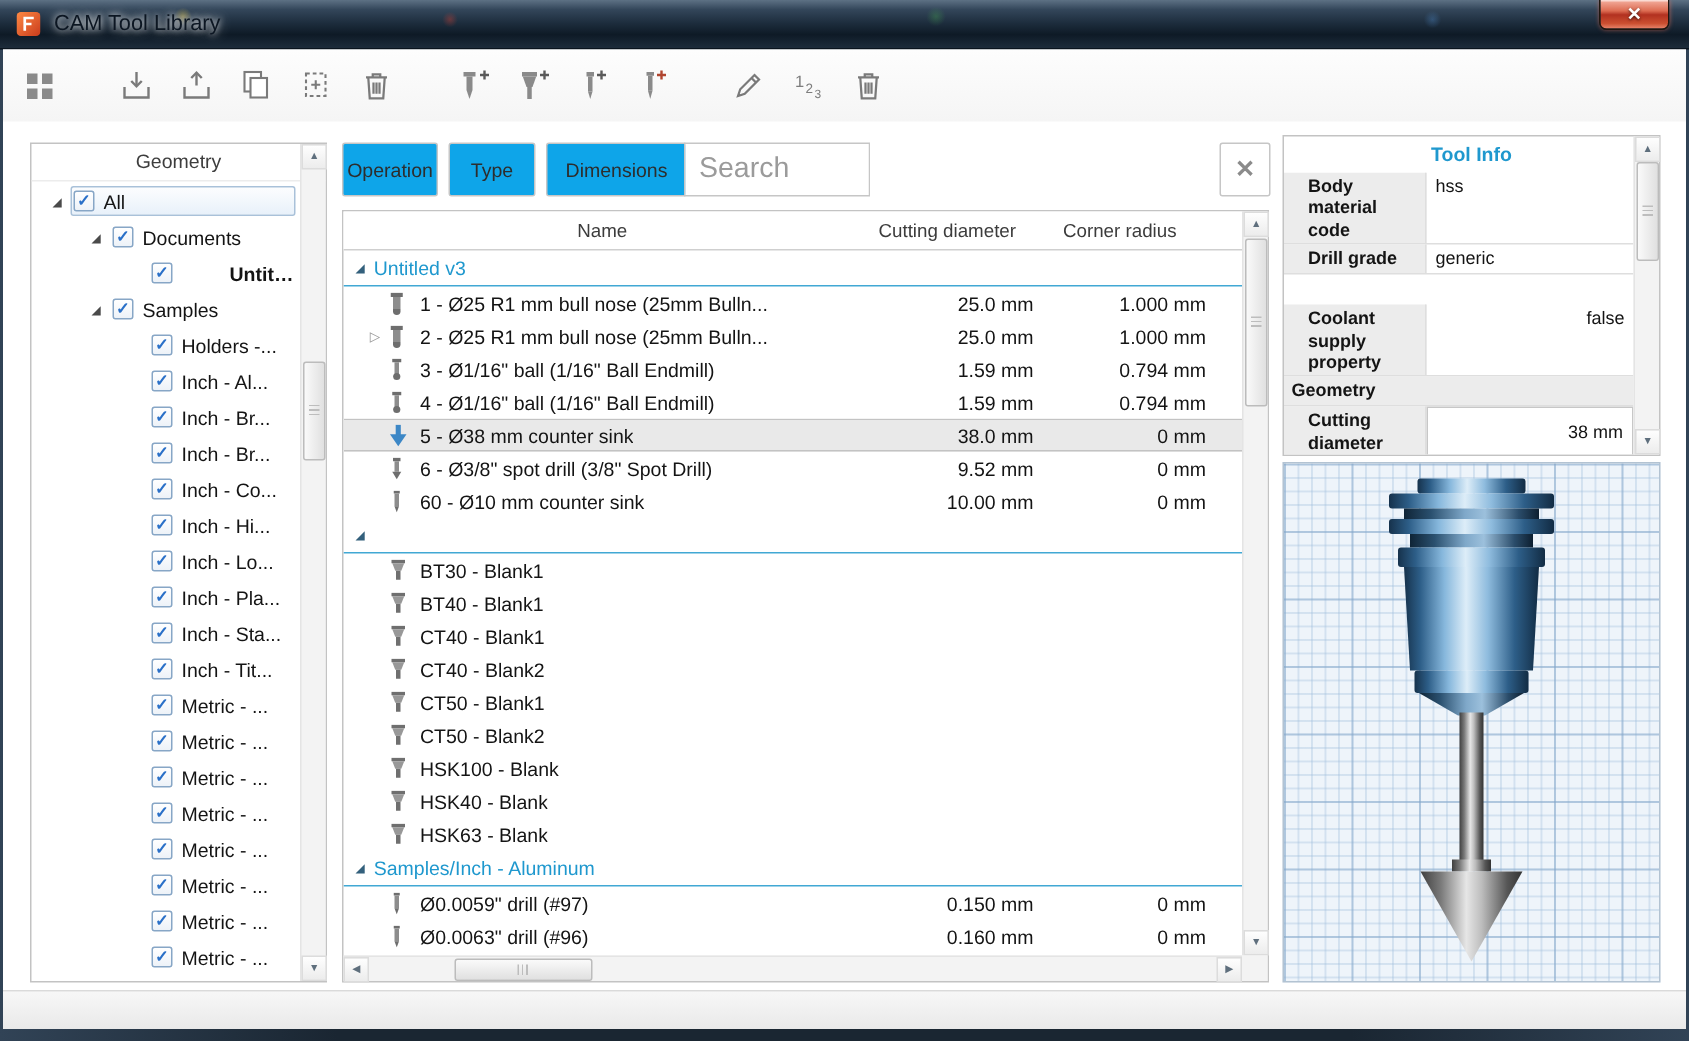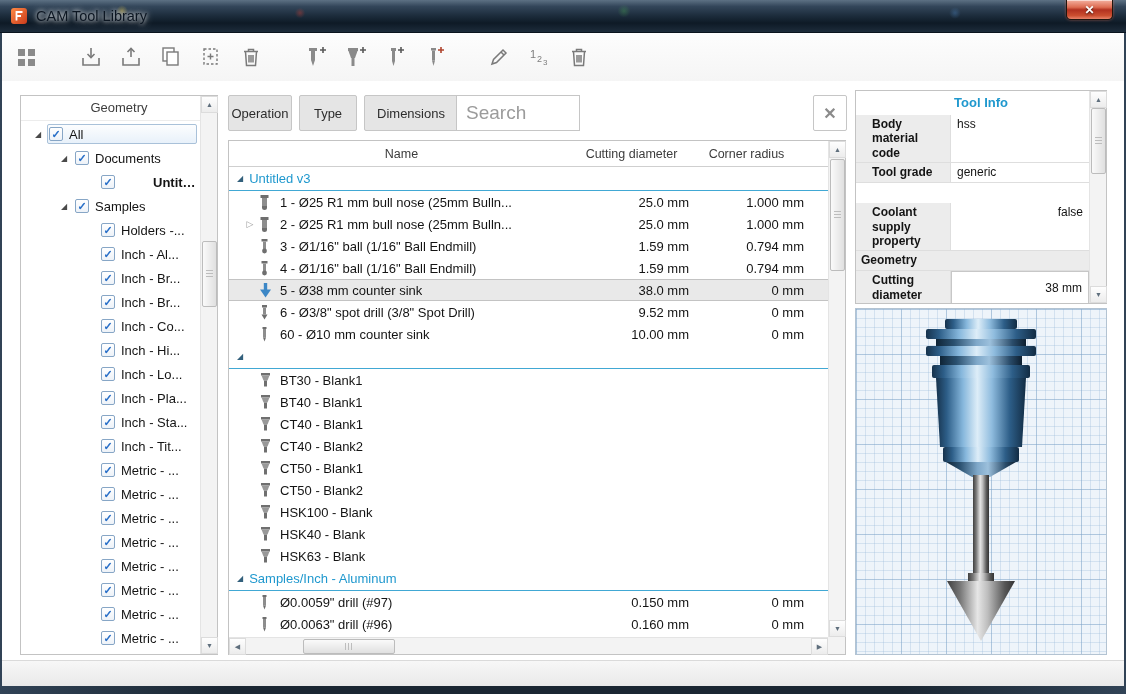--- a/index.html
+++ b/index.html
@@ -62,21 +62,21 @@
     border:1px solid #bcbcbc;border-radius:2px;}
   .sb-thumb::after{content:"";position:absolute;left:3px;right:3px;top:50%;height:8px;margin-top:-4px;
     background:repeating-linear-gradient(180deg,#bdbdbd 0 1px,transparent 1px 3px);}
   .sb-thumb-h{position:absolute;top:1px;height:15px;background:linear-gradient(180deg,#fafafa,#e0e0e0);
     border:1px solid #bcbcbc;border-radius:2px;}
   .sb-thumb-h::after{content:"";position:absolute;top:3px;bottom:3px;left:50%;width:8px;margin-left:-4px;
     background:repeating-linear-gradient(90deg,#bdbdbd 0 1px,transparent 1px 3px);}
   .sb-corner{position:absolute;right:0;bottom:0;width:17px;height:17px;background:#f3f3f3;}
 
   
-  .filter-btn{position:absolute;top:62px;height:36px;border:1px solid #c6c6c6;border-radius:2px;background:#e5e5e5;
+  .filter-btn{position:absolute;top:62px;height:36px;border:1px solid #c6c6c6;border-radius:2px;background:#0ea5e9;
     font-size:13px;color:#2d2d2d;display:flex;align-items:center;justify-content:center;}
   .search-box{position:absolute;left:454px;top:62px;width:124px;height:36px;border:1px solid #c6c6c6;background:#fff;}
   .search-box input{width:100%;height:100%;border:none;outline:none;padding:0 9px;font-family:"Liberation Sans",sans-serif;font-size:19px;color:#333;}
   .search-box input::placeholder{color:#9b9b9b;}
   .clear-btn{position:absolute;left:811px;top:62px;width:34px;height:36px;border:1px solid #c6c6c6;border-radius:2px;background:#fff;
     display:flex;align-items:center;justify-content:center;color:#8b8b8b;font-size:16px;font-weight:bold;}
 
   
   .table-panel{position:absolute;left:226px;top:107px;width:618px;height:515px;border:1px solid #c3c3c3;background:#fff;}
   .t-header{position:absolute;left:0;top:0;right:17px;height:26px;display:flex;align-items:center;
@@ -776,21 +776,21 @@
     </div>
 
     <div class="info-panel">
       <div class="info-title">Tool Info</div>
       <div class="info-rows">
           <div class="info-row">
             <span class="info-label">Body material code</span>
             <span class="info-value a-left">hss</span>
           </div>
           <div class="info-row">
-            <span class="info-label">Tool grade</span>
+            <span class="info-label">Drill grade</span>
             <span class="info-value a-left">generic</span>
           </div>
           <div class="info-row spacer"></div>
           <div class="info-row">
             <span class="info-label">Coolant supply property</span>
             <span class="info-value a-right">false</span>
           </div>
           <div class="info-row section">
             <span class="info-label">Geometry</span>
           </div>

